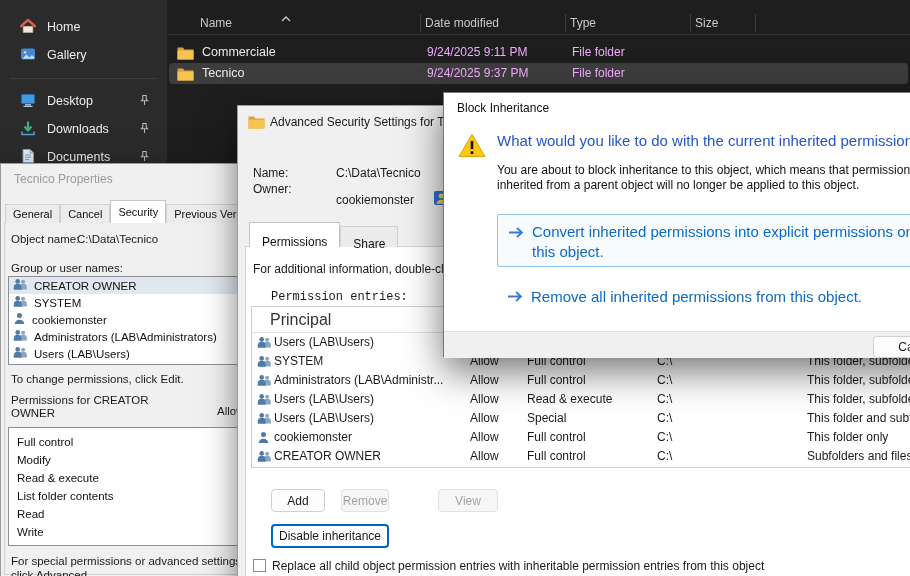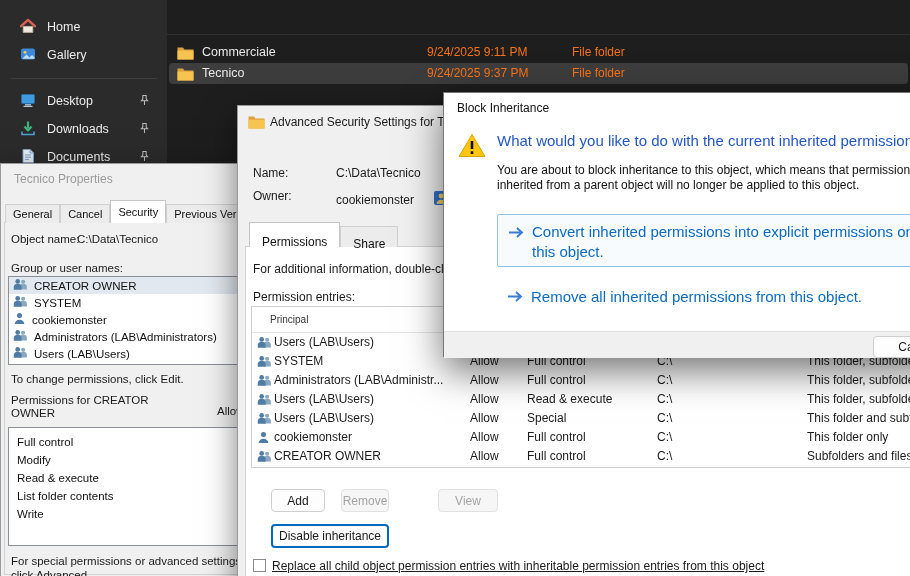--- a/index.html
+++ b/index.html
@@ -13,21 +13,21 @@
   .nav-item .pin { position: absolute; right: 10px; top: 6px; }
   .nav-sep { position: absolute; left: 10px; right: 10px; top: 78px; height: 1px; background: #3e3e3e; }
   .filearea { position: absolute; left: 167px; top: 0; right: 0; height: 576px; background: #1e1e1e; z-index: 1; }
   .hdr { position: absolute; left: 0; top: 12px; right: 0; height: 22px; color: #c8c8c8; font-size: 12px; }
   .hdr .lbl { position: absolute; top: 0; line-height: 22px; white-space: nowrap; }
   .colsep { position: absolute; top: 2px; width: 1px; height: 18px; background: #3d3d3d; }
   .hdr-line { position: absolute; left: 0; right: 0; top: 34px; height: 1px; background: #323232; }
   .file-row { position: absolute; left: 2px; width: 739px; height: 21px; color: #e8e8e8; font-size: 12.5px; border-radius: 4px; }
   .file-row.selected { background: #3d3d3d; }
   .file-row .cell { position: absolute; line-height: 21px; white-space: nowrap; }
-  .file-row .sub { color: #f97316; font-size: 12px; }
+  .file-row .sub { color: #f0abfc; font-size: 12px; }
   .ficon { position: absolute; left: 8px; top: 4px; }
 
   
   .win { position: absolute; background: #f0f0f0; border: 1px solid #9b9b9b; box-shadow: 0 10px 30px rgba(0,0,0,.5); }
   .dlg-title { position: absolute; left: 0; right: 0; top: 0; height: 30px; line-height: 30px; padding-left: 13px; font-size: 12px; white-space: nowrap; overflow: hidden; }
   .tabstrip { position: absolute; display: flex; align-items: flex-end; z-index: 3; }
   .tab { border: 1px solid #d0d0d0; border-bottom: none; background: #ececec; padding: 0 7px; font-size: 11px; height: 19px; line-height: 19px; white-space: nowrap; }
   .tab.active { background: #fff; height: 23px; line-height: 22px; border-color: #c5c5c5; }
   .tabstrip-lg .tab { font-size: 12px; padding: 7px 12px; height: 21px; line-height: 21px; }
   .tabstrip-lg .tab.active { height: 25px; line-height: 24px; }
@@ -39,21 +39,21 @@
   .ptext { position: absolute; font-size: 11.5px; color: #1a1a1a; z-index: 2; }
   .atext { position: absolute; font-size: 12px; color: #1a1a1a; z-index: 2; white-space: nowrap; }
   .wbtn { position: absolute; background: #fdfdfd; border: 1px solid #cfcfcf; border-radius: 4px; font-size: 12px; color: #1a1a1a; text-align: center; z-index: 3; white-space: nowrap; }
   .wbtn.disabled { color: #a3a3a3; background: #f6f6f6; border-color: #e1e1e1; }
   .wbtn.focus { border: 2px solid #0067c0; }
   .cb { position: absolute; width: 13px; height: 13px; background: #fff; border: 1px solid #8a8a8a; z-index: 3; }
 
   
   .etable { position: absolute; background: #fff; border: 1px solid #cfcfcf; z-index: 2; }
   .ehead { position: absolute; left: 0; right: 0; top: 0; height: 26px; border-bottom: 1px solid #e4e4e4; }
-  .ehead .lbl { position: absolute; top: 0; line-height: 26px; font-size: 10px; color: #333; }
+  .ehead .lbl { position: absolute; top: 0; line-height: 26px; font-size: 16px; color: #333; }
   .erow { position: absolute; left: 0; right: 0; height: 19px; }
   .eicon { position: absolute; left: 5px; top: 3px; }
   .ecell { position: absolute; top: 0; line-height: 19px; font-size: 12px; color: #1b1b1b; white-space: nowrap; overflow: hidden; }
 
   
   .block { position: absolute; left: 443px; top: 92px; width: 560px; height: 265px; background: #fff; border: 1px solid #767676; box-shadow: 0 14px 36px rgba(0,0,0,.55); z-index: 30; }
   .block-heading { position: absolute; left: 53px; top: 39px; font-size: 15px; color: #2456c4; white-space: nowrap; }
   .block-body { position: absolute; left: 53px; top: 70px; font-size: 12px; color: #111; line-height: 15px; }
   .block-body div { white-space: nowrap; }
   .cmd-box { position: absolute; left: 53px; top: 121px; width: 478px; height: 53px; border: 1px solid #8fc3ea; background: #f7fbfe; border-radius: 2px; }
@@ -113,20 +113,33 @@
         </svg></span>
     <span>Documents</span>
     <span class="pin"><svg width="13" height="13" viewBox="0 0 14 14">
           <path d="M5.2 1.5 h3.6 v4 l1.6 1.8 H3.6 l1.6 -1.8 z" fill="none" stroke="#bdbdbd" stroke-width="1.1"></path>
           <path d="M7 7.3 v4.5" stroke="#bdbdbd" stroke-width="1.1"></path>
         </svg></span>
   </div>
 </div>
 
 <div class="filearea">
+  <div class="hdr">
+    <span class="abs" style="left:114px; top:-1px"><svg width="10" height="6" viewBox="0 0 10 6">
+          <path d="M1 5 L5 1 L9 5" fill="none" stroke="#c9c9c9" stroke-width="1.3"></path>
+        </svg></span>
+    <span class="lbl" style="left:33px">Name</span>
+    <span class="colsep" style="left:253px"></span>
+    <span class="lbl" style="left:258px">Date modified</span>
+    <span class="colsep" style="left:398px"></span>
+    <span class="lbl" style="left:403px">Type</span>
+    <span class="colsep" style="left:523px"></span>
+    <span class="lbl" style="left:528px">Size</span>
+    <span class="colsep" style="left:588px"></span>
+  </div>
   <div class="hdr-line"></div>
 
   <div class="file-row" style="top:42px">
     <span class="ficon"><svg width="17" height="14" viewBox="0 0 17 14">
           <path d="M0.5 1.5 h5.4 l1.6 2 h9 v10 h-16 z" fill="#dfa140"></path>
           <path d="M0.5 4.6 h16 v8.9 h-16 z" fill="#f6c44f"></path>
         </svg></span>
     <span class="cell" style="left:33px">Commerciale</span>
     <span class="cell sub" style="left:258px">9/24/2025 9:11 PM</span>
     <span class="cell sub" style="left:403px">File folder</span>
@@ -207,51 +220,52 @@
   <span class="ptext" style="left:10px; top:209px; white-space:nowrap;">To change permissions, click Edit.</span>
 
   <div class="ptext" style="left:10px; top:230px; width:165px; line-height:13px;">Permissions for CREATOR OWNER</div>
   <span class="ptext" style="left:216px; top:241px;">Allow</span>
 
   <div class="listbox" style="left:7px; top:263px; width:348px; height:119px; padding-top:5px;">
     <div class="perm-item">Full control</div>
     <div class="perm-item">Modify</div>
     <div class="perm-item">Read &amp; execute</div>
     <div class="perm-item">List folder contents</div>
+    <div class="perm-item">Read</div>
     <div class="perm-item">Write</div>
   </div>
 
   <div class="ptext" style="left:10px; top:390px; width:250px; line-height:14px;">For special permissions or advanced settings, click Advanced.</div>
 </div>
 
 <div class="win" style="left:237px; top:105px; width:758px; height:520px; z-index:20;">
   <span class="abs" style="left:10px; top:9px; z-index:2;"><svg width="17" height="14" viewBox="0 0 17 14">
         <path d="M0.5 1.5 h5.4 l1.6 2 h9 v10 h-16 z" fill="#dfa140"></path>
         <path d="M0.5 4.6 h16 v8.9 h-16 z" fill="#f6c44f"></path>
       </svg></span>
   <div class="dlg-title" style="padding-left:32px; color:#1a1a1a; height:32px; line-height:32px;">Advanced Security Settings for Tecnico</div>
 
   <span class="atext" style="left:15px; top:60px;">Name:</span>
   <span class="atext" style="left:98px; top:60px;">C:\Data\Tecnico</span>
-  <span class="atext" style="left:15px; top:83px;">Owner:</span>
+  <span class="atext" style="left:15px; top:76px;">Owner:</span>
   <span class="atext" style="left:98px; top:87px;">cookiemonster</span>
   <span class="abs" style="left:196px; top:85px; z-index:2;"><svg width="14" height="14" viewBox="0 0 14 14">
         <rect width="14" height="14" rx="2" fill="#2f6fd0"></rect>
         <circle cx="7" cy="5" r="2.4" fill="#f6d35c"></circle>
         <path d="M2.5 12.8 a4.5 4 0 0 1 9 0 z" fill="#f6d35c"></path>
       </svg></span>
 
   <div class="tabstrip tabstrip-lg" style="left:11px; top:116px; height:25px;">
     <span class="tab active">Permissions</span>
     <span class="tab">Share</span>
   </div>
   <div class="tabpanel" style="left:7px; top:140px; width:744px; height:372px; background:#fff;"></div>
 
   <span class="atext" style="left:15px; top:156px;">For additional information, double-click a permission entry.</span>
-  <span class="atext" style="left:15px; top:184px;">Permission entries:</span>
+  <span class="atext" style="left:33px; top:184px;font-family:Liberation Mono, monospace;">Permission entries:</span>
 
   <div class="etable" style="left:13px; top:200px; width:740px; height:162px;">
     <div class="ehead">
       <span class="lbl" style="left:18px;">Principal</span>
     </div>
 
     <div class="erow" style="top:26px;">
       <span class="eicon"><svg width="15" height="13" viewBox="0 0 16 13">
             <circle cx="10.8" cy="3.6" r="2.2" fill="#8aa7c0"></circle>
             <path d="M6.8 9.2 a4 3.4 0 0 1 8 0 v2.6 h-8 z" fill="#8aa7c0"></path>
@@ -348,21 +362,21 @@
     </div>
   </div>
 
   <button class="wbtn" style="left:33px; top:383px; width:54px; height:23px;">Add</button>
   <button class="wbtn disabled" style="left:103px; top:383px; width:48px; height:23px;">Remove</button>
   <button class="wbtn disabled" style="left:200px; top:383px; width:60px; height:23px;">View</button>
 
   <button class="wbtn focus" style="left:33px; top:418px; width:118px; height:24px;">Disable inheritance</button>
 
   <span class="cb" style="left:15px; top:453px;"></span>
-  <span class="atext" style="left:34px; top:453px;text-decoration:underline;">Replace all child object permission entries with inheritable permission entries from this object</span>
+  <span class="atext" style="left:34px; top:453px;">Replace all child object permission entries with inheritable permission entries from this object</span>
 </div>
 
 <div class="block">
   <div class="dlg-title" style="color:#111;">Block Inheritance</div>
 
   <span class="abs" style="left:14px; top:40px;"><svg width="28" height="25" viewBox="0 0 28 25">
         <path d="M14 1.5 L27 23.5 H1 Z" fill="#fdc70f" stroke="#d9a400" stroke-width="1"></path>
         <rect x="12.7" y="8" width="2.6" height="8" fill="#111"></rect>
         <rect x="12.7" y="18.3" width="2.6" height="2.7" fill="#111"></rect>
       </svg></span>

